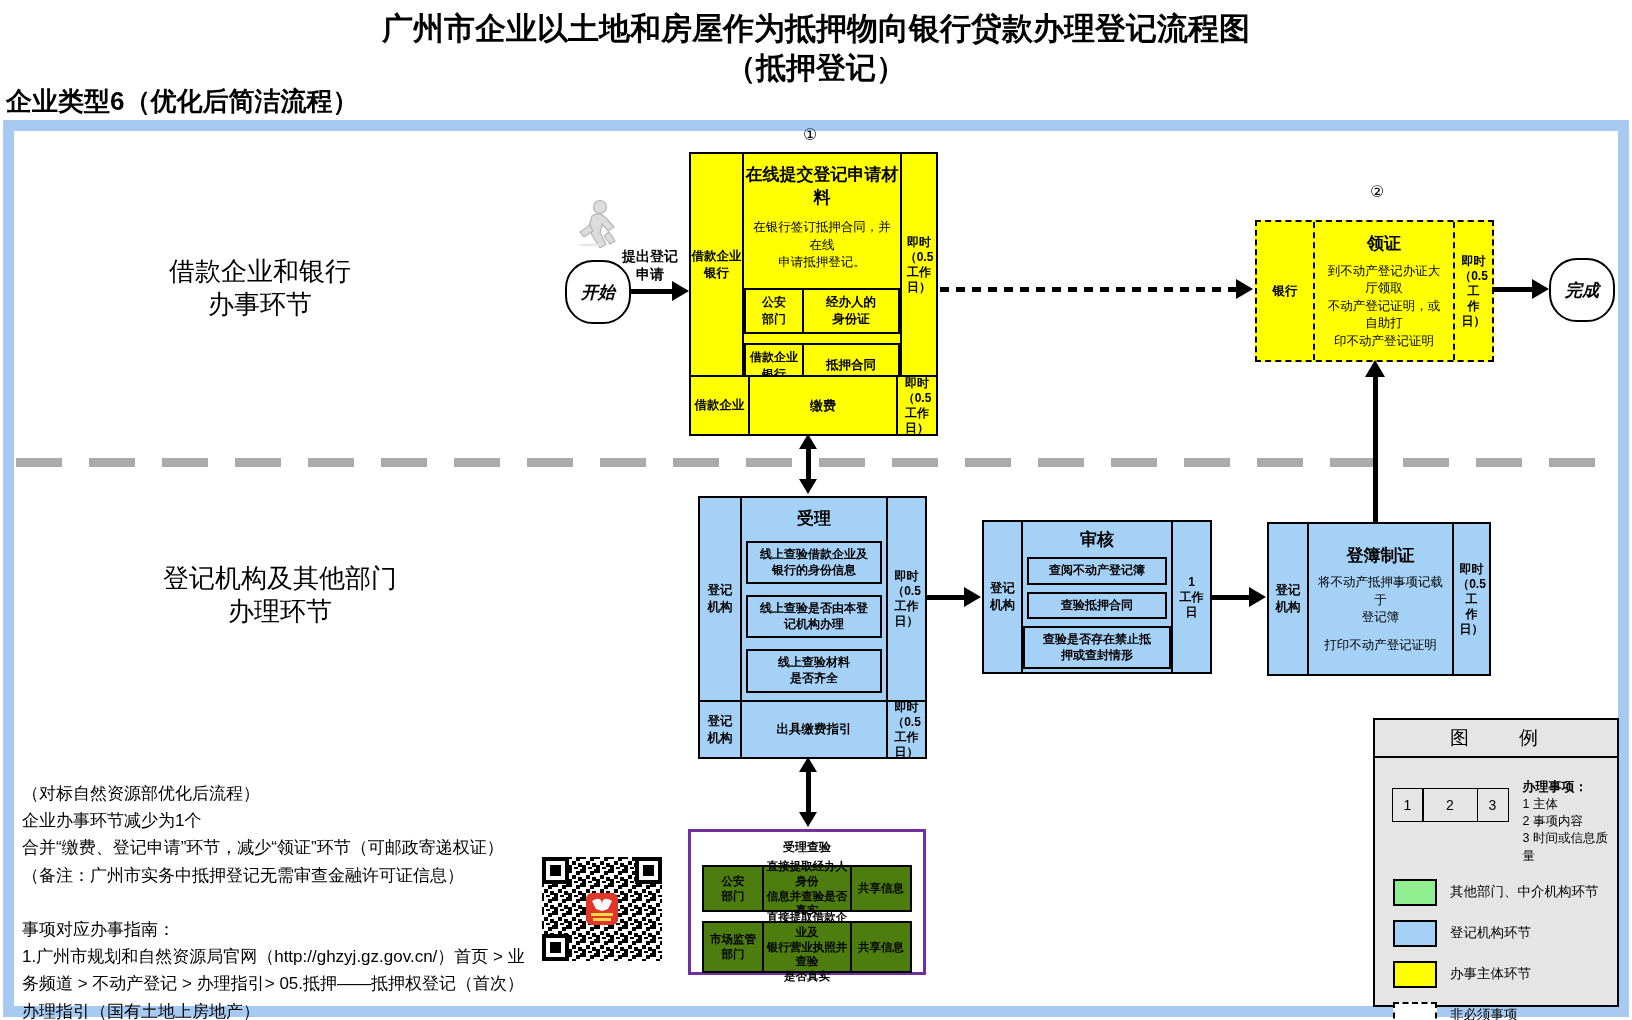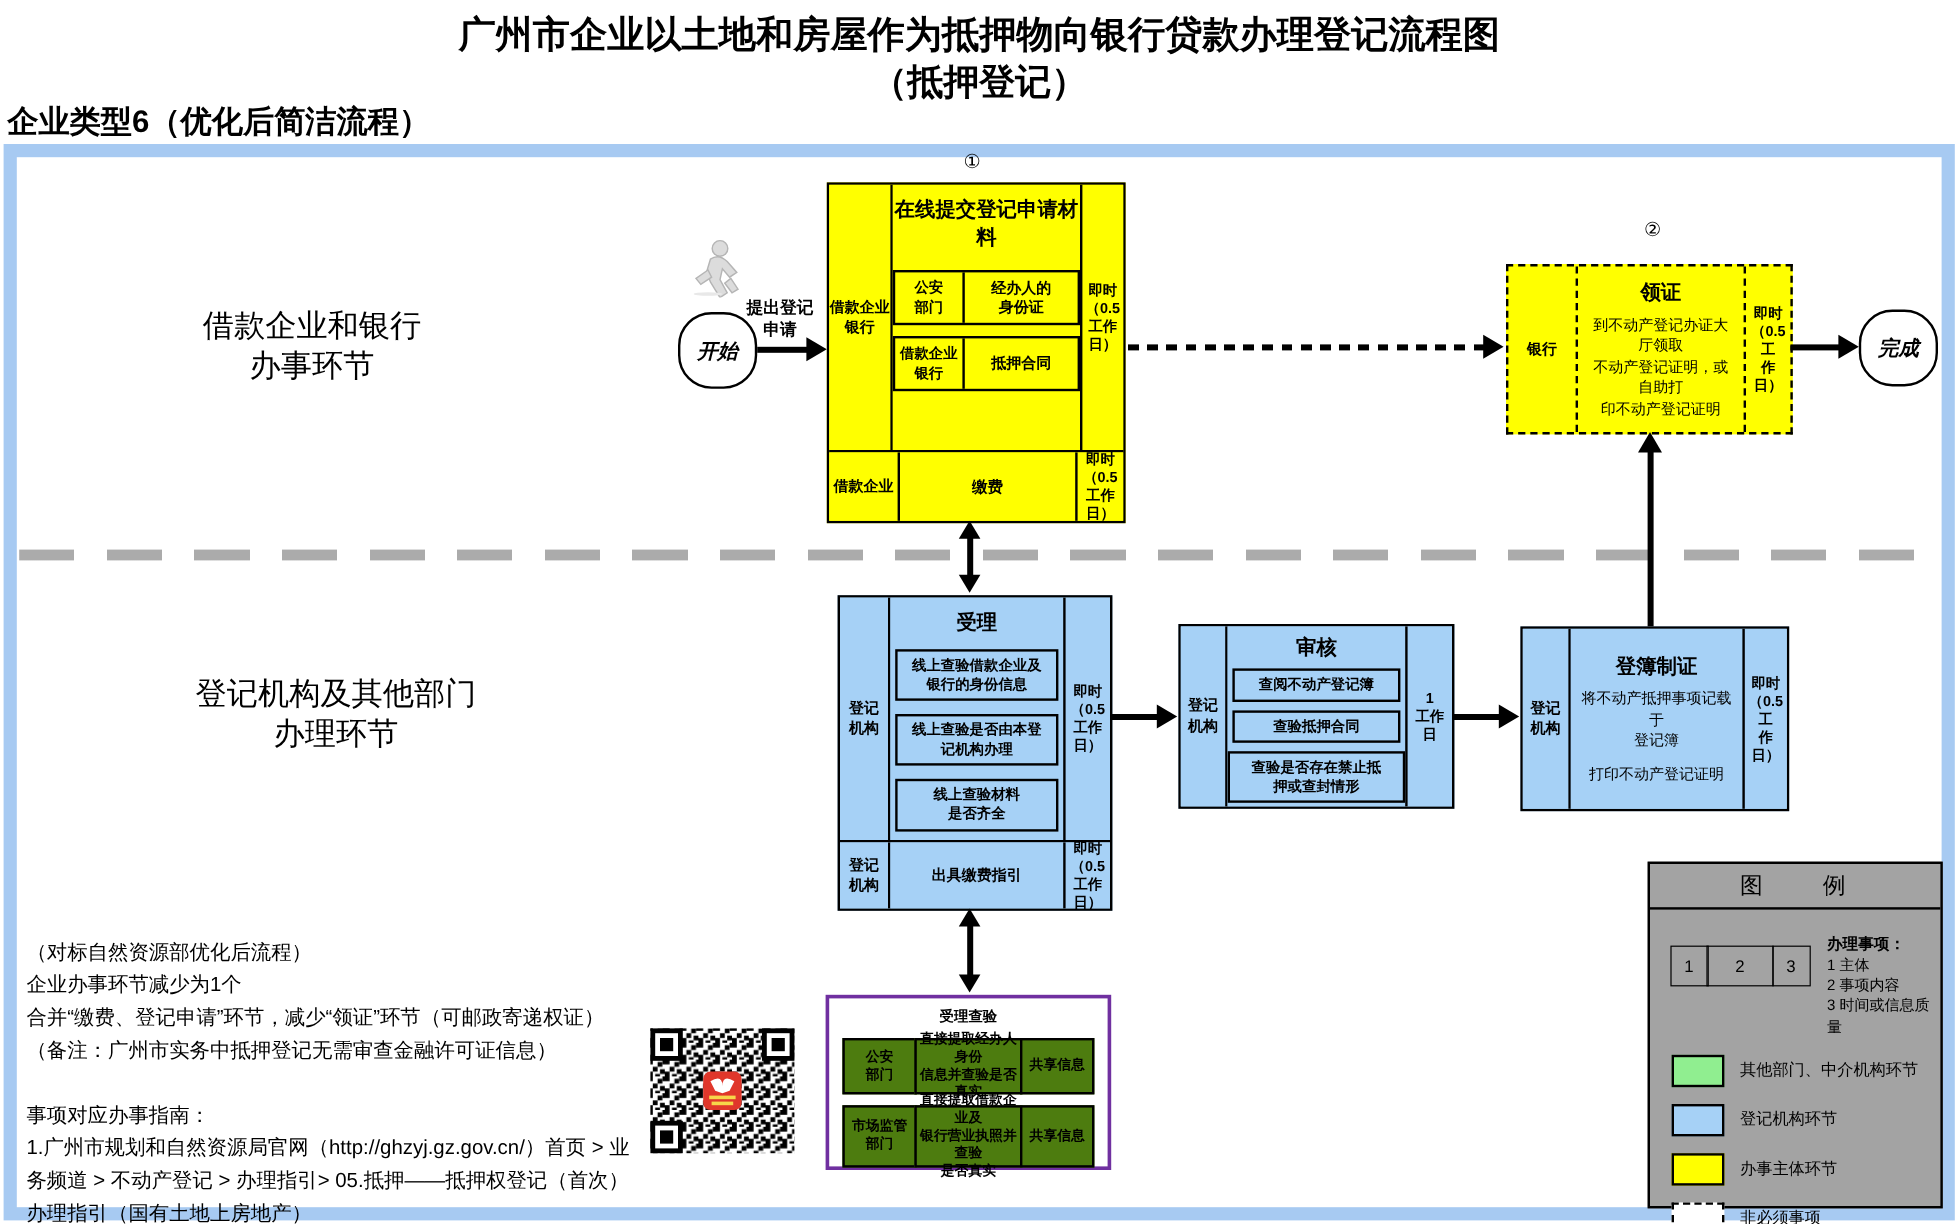--- a/index.html
+++ b/index.html
@@ -78,21 +78,21 @@
   .verify{border:3px solid #7030A0;background:#fff;display:flex;flex-direction:column;}
   .verify .v-title{text-align:center;font-size:12px;font-weight:bold;padding-top:7px;}
   .v-row{display:flex;margin:9px 11px 0 11px;height:47px;}
   .v-cell{background:#4d7c0f;border:2px solid #000;display:flex;align-items:center;
           justify-content:center;text-align:center;font-size:11.5px;font-weight:bold;line-height:1.3;}
   .v-dept{width:58px;}
   .v-act{flex:1;margin-left:-2px;margin-right:-2px;}
   .v-tag{width:58px;}
 
   
-  .legend{border:2px solid #000;background:#a3a3a3;}
+  .legend{border:2px solid #000;background:#e5e5e5;}
   .lg-title{border-bottom:2px solid #000;height:36px;display:flex;align-items:center;
             justify-content:center;font-size:19px;letter-spacing:4px;}
   .lg-sample{display:flex;margin:20px 0 0 18px;}
   .lg-cells{display:flex;height:34px;margin-top:10px;}
   .lg-c{border:1.5px solid #000;display:flex;align-items:center;justify-content:center;
         font-size:14px;margin-left:-1.5px;}
   .lg-note{margin-left:14px;font-size:12.5px;line-height:1.38;}
   .lg-note .nt{font-weight:bold;font-size:13px;}
   .lg-item{display:flex;align-items:center;margin:14px 0 0 18px;}
   .lg-sw{width:40px;height:23px;border:2px solid #000;}
@@ -140,20 +140,22 @@
   </div>
 
 <div class="abs seq" style="left:803px;top:125px;">①</div>
 
 <div class="abs pbox yellow" style="left:689px;top:152px;width:245px;height:280px;">
   <div class="row" style="flex:0 0 221px;">
     <div class="col actor preline yellow" style="width:57px;">借款企业
 银行</div>
     <div class="col main yellow">
       <div class="bx-title">在线提交登记申请材料</div>
+      <div class="bx-desc preline">在银行签订抵押合同，并在线
+申请抵押登记。</div>
       <div class="mat" style="margin-top:16px;">
         <div class="src preline">公安
 部门</div>
         <div class="item preline">经办人的
 身份证</div>
       </div>
       <div class="mat">
         <div class="src preline">借款企业
 银行</div>
         <div class="item">抵押合同</div>

